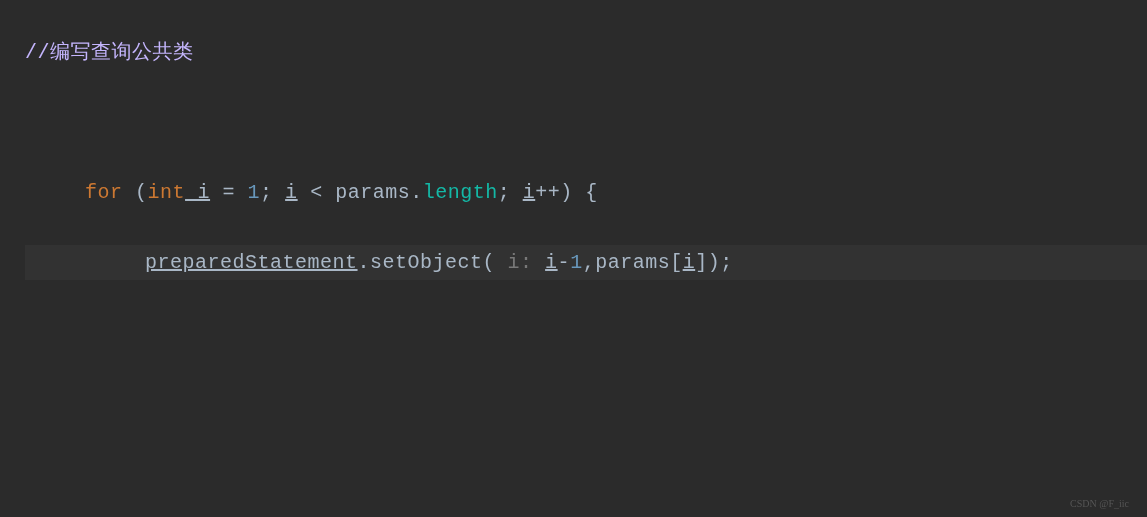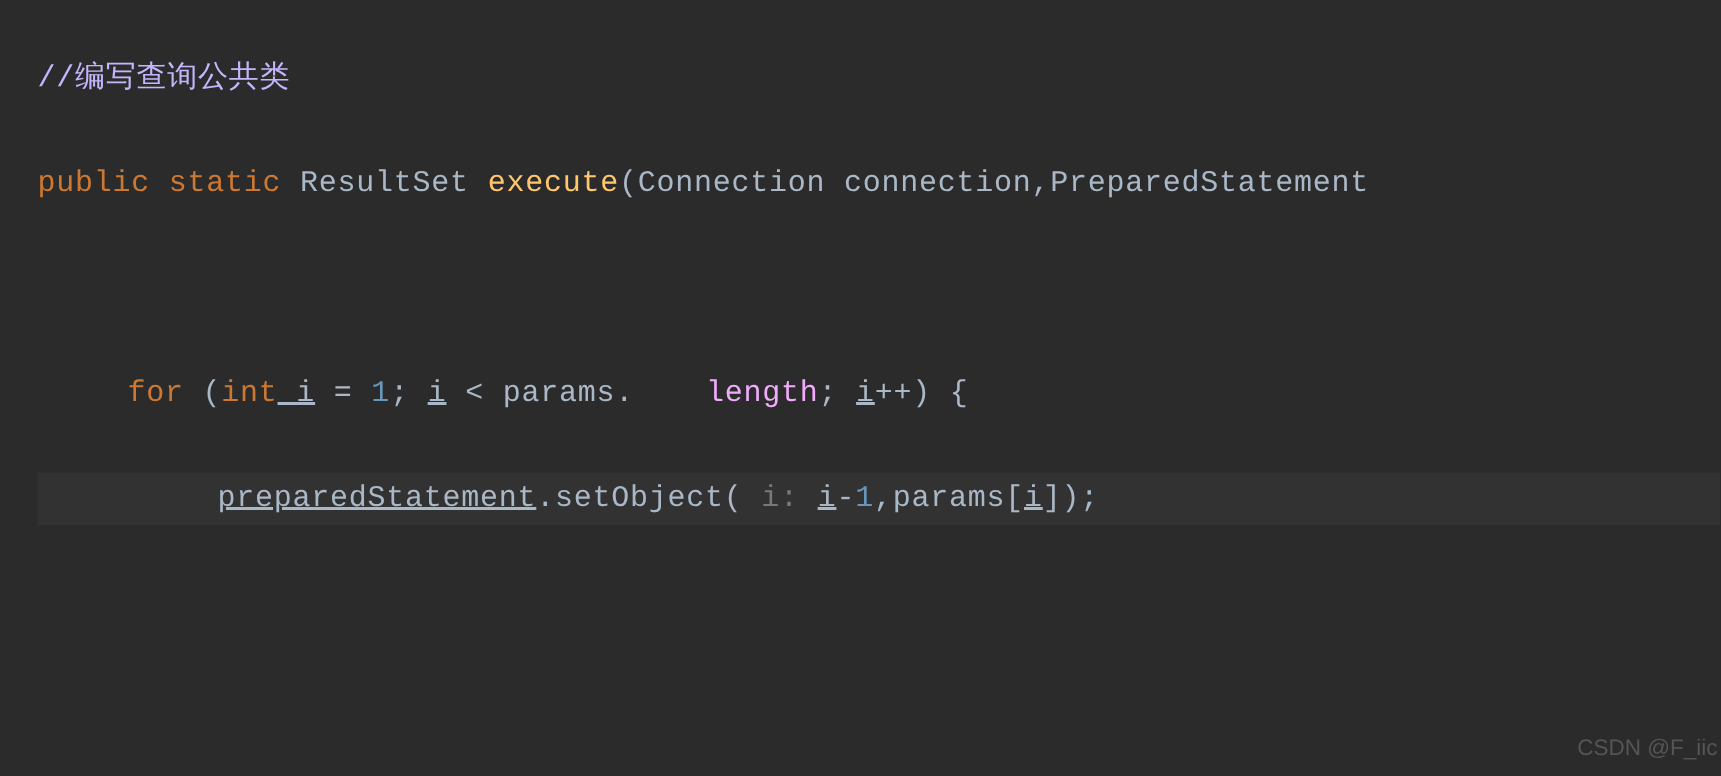--- a/index.html
+++ b/index.html
@@ -41,55 +41,53 @@
       color: #a9b7c6;
     }
     .underlined {
       text-decoration: underline;
       text-decoration-color: #a9b7c6;
     }
     .number {
       color: #6897bb;
     }
     .property {
-      color: #f0abfc;
-      margin-left: 48px;
+      color: #14b8a6;
     }
     .param-hint {
       color: #787878;
       font-style: normal;
     }
     .highlighted-line {
       background-color: #323232;
       display: inline-block;
       width: 100%;
       font-family: Liberation Mono, monospace;
     }
     .line {
       display: block;
       min-height: 35px;
     }
     .watermark {
       position: absolute;
       bottom: 5px;
-      right: 2px;
-      font-size: 15px;
+      right: 18px;
+      font-size: 10px;
       color: #555555;
-      font-family: Liberation Sans, sans-serif;
+      font-family: Liberation Serif, serif;
       letter-spacing: 0;
     }
     .indent2 { padding-left: 60px; }
     .indent3 { padding-left: 120px; }
   </style>
 </head>
 <body>
 
 <div class="code-container">
 <span class="line"><span class="comment">//编写查询公共类</span></span>
-<span class="line"><span class="keyword">public</span> <span class="keyword">static</span> <span class="type">ResultSet</span> <span class="method-name">execute</span><span class="identifier">(Connection connection,PreparedStatement</span></span>
 <span class="line"> </span>
 <span class="line indent2"><span class="keyword">for</span><span> (</span><span class="keyword">int</span><span class="underlined"> i</span><span> = </span><span class="number">1</span><span>; </span><span class="underlined">i</span><span> &lt; params.</span><span class="property">length</span><span>; </span><span class="underlined">i</span><span>++) {</span></span>
 <span class="line highlighted-line"><span class="indent3"></span><span class="underlined">preparedStatement</span><span>.setObject( </span><span class="param-hint">i: </span><span class="underlined">i</span><span>-</span><span class="number">1</span><span>,params[</span><span class="underlined">i</span><span>]);</span></span>
 
 
 
 
 
 </div>
 

